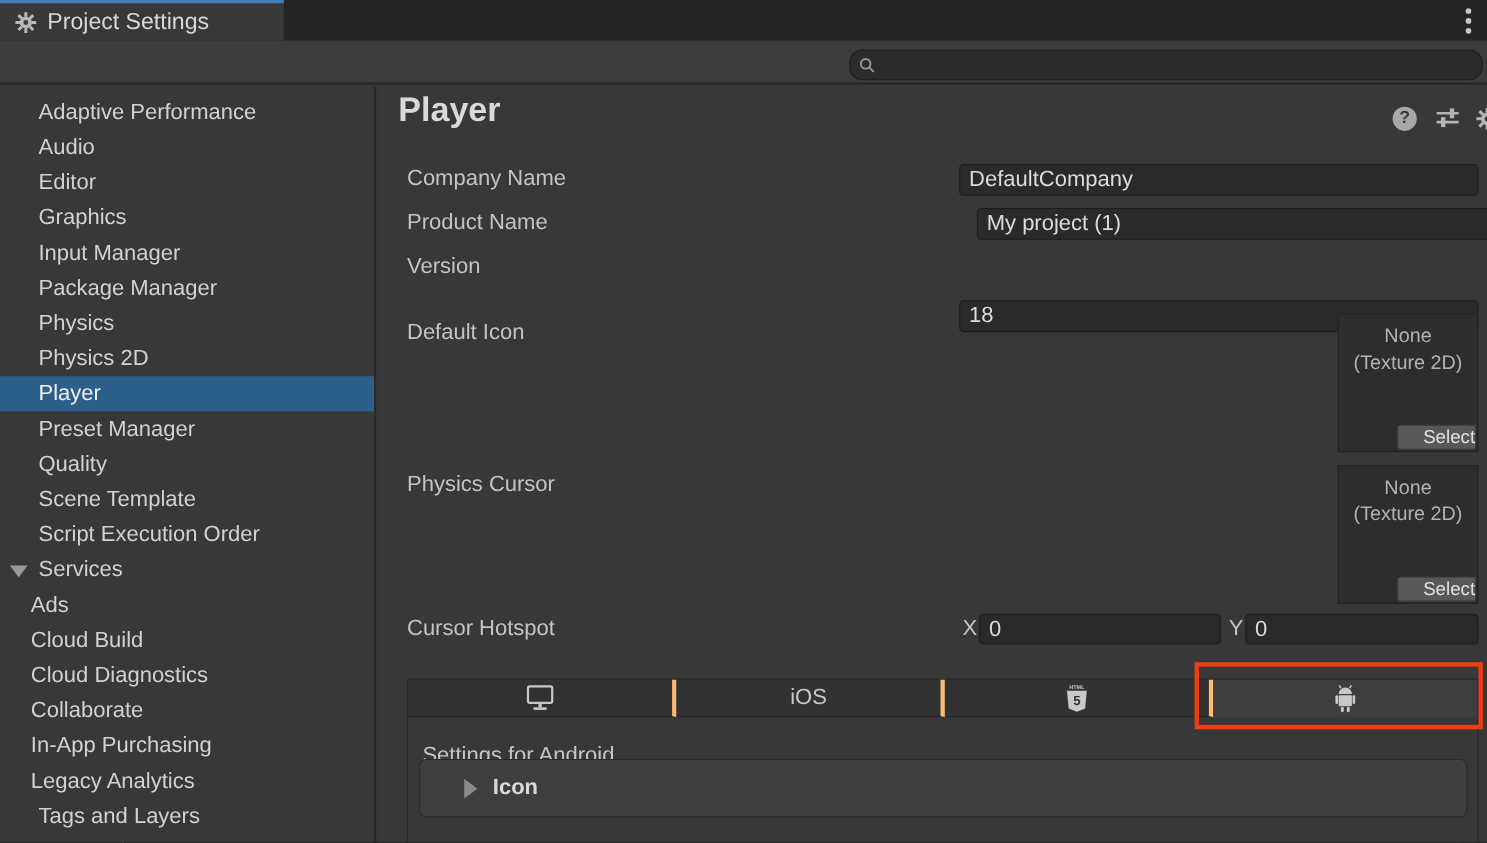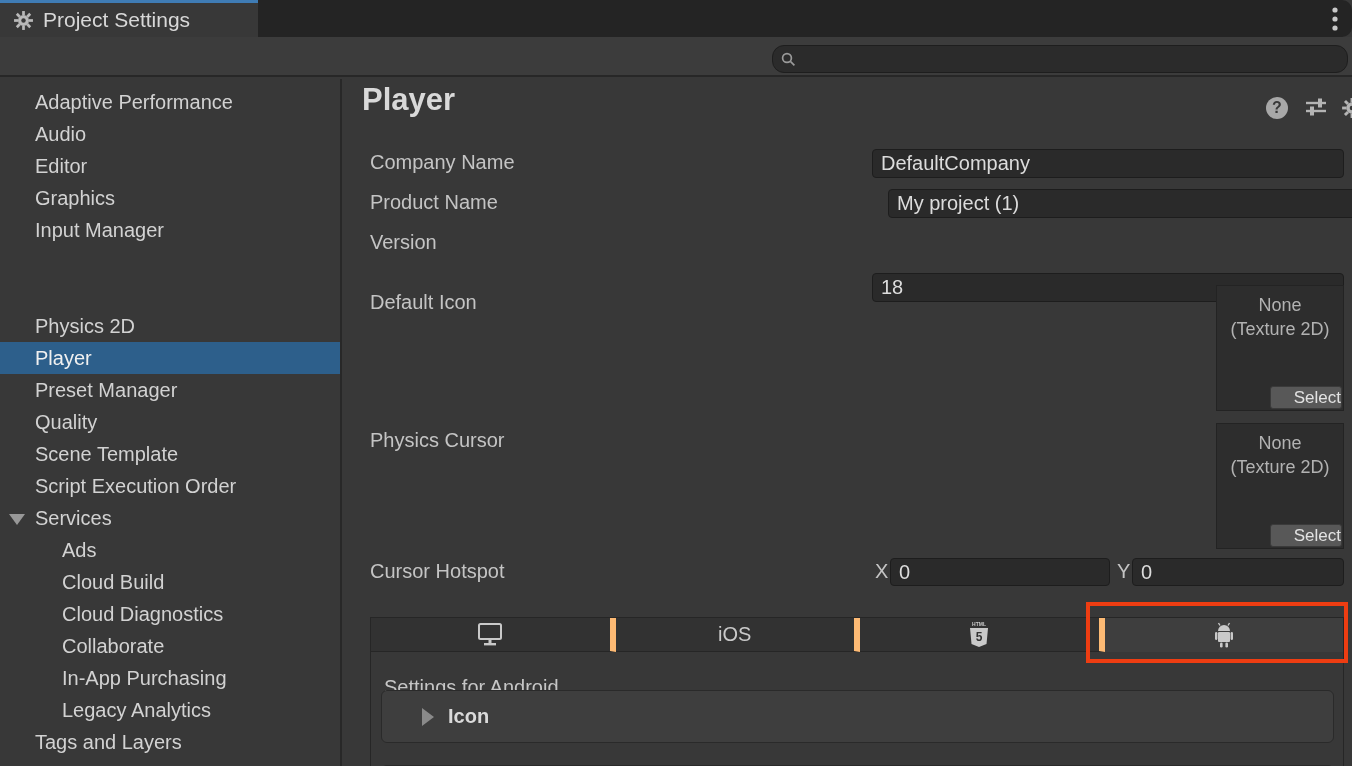--- a/index.html
+++ b/index.html
@@ -3,41 +3,41 @@
 <meta charset="utf-8">
 <style>
   * { margin:0; padding:0; box-sizing:border-box; }
   html,body { background:#191919; }
   .window {
     position:relative; width:1352px; height:766px; overflow:hidden;
     background:#383838; font-family:"Liberation Sans", sans-serif;
     color:#cfcfcf; -webkit-font-smoothing:antialiased;
   }
   
-  .tabstrip { position:absolute; left:0; top:0; width:1352px; height:37px; background:#242424;border-radius:10px; }
+  .tabstrip { position:absolute; left:0; top:0; width:1352px; height:37px; background:#242424; }
   .doc-tab {
     position:absolute; left:0; top:0; width:258px; height:37px; background:#383838;
     border-top:3px solid #3f7cb5; display:flex; align-items:center; gap:9px; padding-left:13px;
     font-size:21px; color:#d8d8d8;
   }
   .kebab { position:absolute; right:6px; top:4px; width:22px; height:30px; display:flex; align-items:center; justify-content:center; }
   
   .toolbar { position:absolute; left:0; top:37px; width:1352px; height:40px; background:#3c3c3c; border-bottom:2px solid #272727; }
   .searchbox {
     position:absolute; left:772px; top:8px; width:576px; height:28px; background:#2b2b2b;
     border:1px solid #1e1e1e; border-radius:12px; display:flex; align-items:center; padding:0 8px; gap:6px;
   }
   .searchbox input {
     flex:1; background:transparent; border:none; outline:none; color:#dadada; font-size:18px;
     font-family:"Liberation Sans", sans-serif;
   }
   
   .sidebar { position:absolute; left:0; top:79px; width:342px; bottom:0; background:#383838; border-right:2px solid #282828; overflow:hidden; }
   .side-item { position:absolute; left:0; width:342px; height:32px; line-height:32px; font-size:20px; color:#d2d2d2; padding-left:35px; white-space:nowrap; cursor:default; }
-  .side-item.lvl2 { padding-left:62px; }
+  .side-item.lvl2 { padding-left:28px; }
   .side-item.selected { background:#2d5f8b; color:#f0f0f0; }
   .tri-down { position:absolute; left:9px; top:12px; width:0; height:0; border-left:8px solid transparent; border-right:8px solid transparent; border-top:11px solid #989898; }
   
   .main { position:absolute; left:344px; top:79px; width:1008px; bottom:0; background:#383838; }
   .page-title { position:absolute; left:18px; top:3px; font-size:31px; font-weight:bold; color:#d9d9d9; }
   .hdr-icon { position:absolute; top:18px; }
   .help-icon { left:922px; width:22px; height:22px; border-radius:50%; background:#a8a8a8; color:#383838; font-size:16px; font-weight:bold; text-align:center; line-height:22px; }
   .sliders-icon { left:961px; }
   .gear2-icon { left:997px; }
   .frow-label { position:absolute; left:26px; font-size:20px; color:#c4c4c4; }
@@ -51,21 +51,21 @@
     position:absolute; left:872px; width:128px; height:126px; background:#2d2d2d;
     border:1px solid #232323; text-align:center; color:#b2b2b2; font-size:18px; line-height:24px; padding-top:7px;
   }
   .select-btn {
     position:absolute; right:1px; bottom:1px; width:72px; height:23px; background:#585858;
     border:1px solid #3a3a3a; border-radius:3px; color:#e2e2e2; font-size:17px; line-height:21px; text-align:right; cursor:default;
   }
   
   .platform-panel { position:absolute; left:26px; top:538px; width:974px; height:200px; border:1px solid #262626; }
   .ptab-bar { display:flex; height:34px; }
-  .ptab { flex:1; background:#323232; border-right:6px solid #fdba74; border-bottom:1px solid #262626; display:flex; align-items:center; justify-content:center; color:#c9c9c9; font-size:20px; }
+  .ptab { flex:1; background:#323232; border-right:4px solid #fdba74; border-bottom:1px solid #262626; display:flex; align-items:center; justify-content:center; color:#c9c9c9; font-size:20px; }
   .ptab:last-child { border-right:none; }
   .ptab.active { background:#3e3e3e; border-bottom:none; }
   .settings-hdr { position:absolute; left:13px; top:24px; font-size:20px; color:#c6c6c6; }
   .foldout {
     position:absolute; left:10px; top:72px; width:953px; height:53px; background:#3e3e3e;
     border:1px solid #2a2a2a; border-radius:6px; display:flex; align-items:center; padding-left:40px; gap:14px;
   }
   .foldout-label { font-size:20px; font-weight:bold; color:#dadada; }
   .tri-right { width:0; height:0; border-top:9px solid transparent; border-bottom:9px solid transparent; border-left:12px solid #8a8a8a; }
   .next-foldout-sliver { position:absolute; left:10px; top:147px; width:953px; height:6px; background:#3e3e3e; border:1px solid #2a2a2a; border-radius:6px 6px 0 0; }
@@ -118,20 +118,22 @@
       <input value="" placeholder="" style="">
     </div>
   </div>
 
   <div class="sidebar">
     <div class="side-item" style="top:7px">Adaptive Performance</div>
     <div class="side-item" style="top:39px">Audio</div>
     <div class="side-item" style="top:71px">Editor</div>
     <div class="side-item" style="top:103px">Graphics</div>
     <div class="side-item" style="top:135px">Input Manager</div>
+    <div class="side-item" style="top:167px">Package Manager</div>
+    <div class="side-item" style="top:199px">Physics</div>
     <div class="side-item" style="top:231px">Physics 2D</div>
     <div class="side-item selected" style="top:263px">Player</div>
     <div class="side-item" style="top:295px">Preset Manager</div>
     <div class="side-item" style="top:327px">Quality</div>
     <div class="side-item" style="top:359px">Scene Template</div>
     <div class="side-item" style="top:391px">Script Execution Order</div>
     <div class="side-item" style="top:423px">
       <span class="tri-down"></span>
       <span>Services</span>
     </div>

